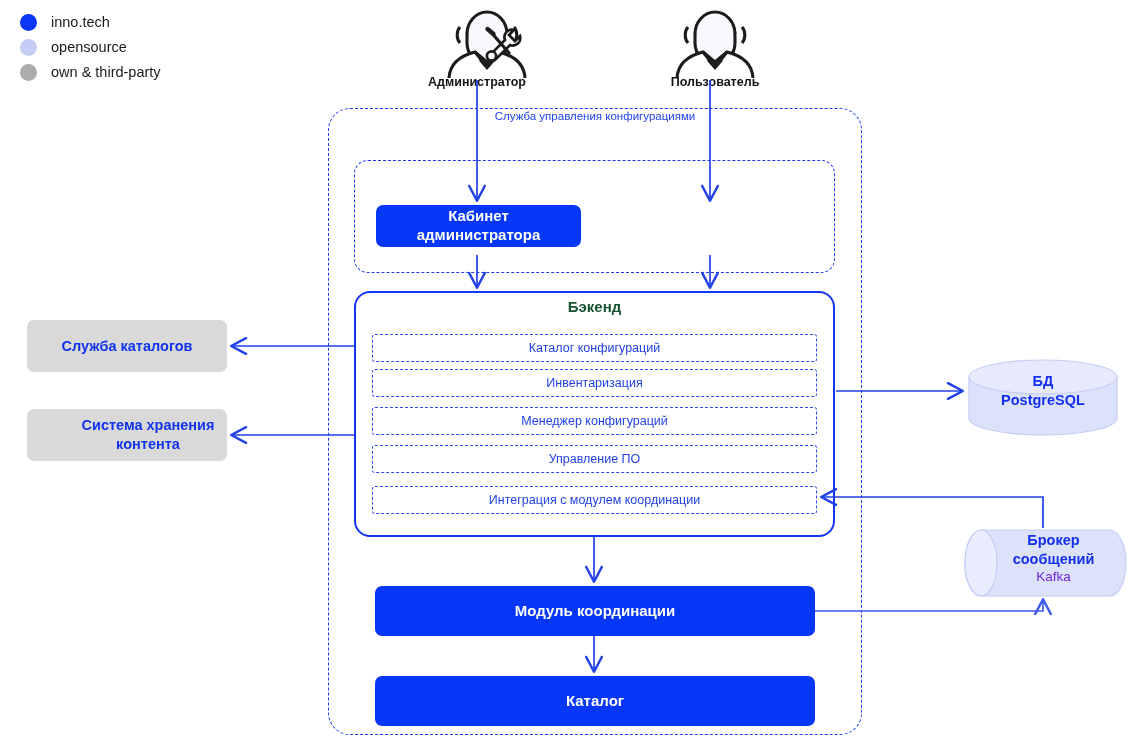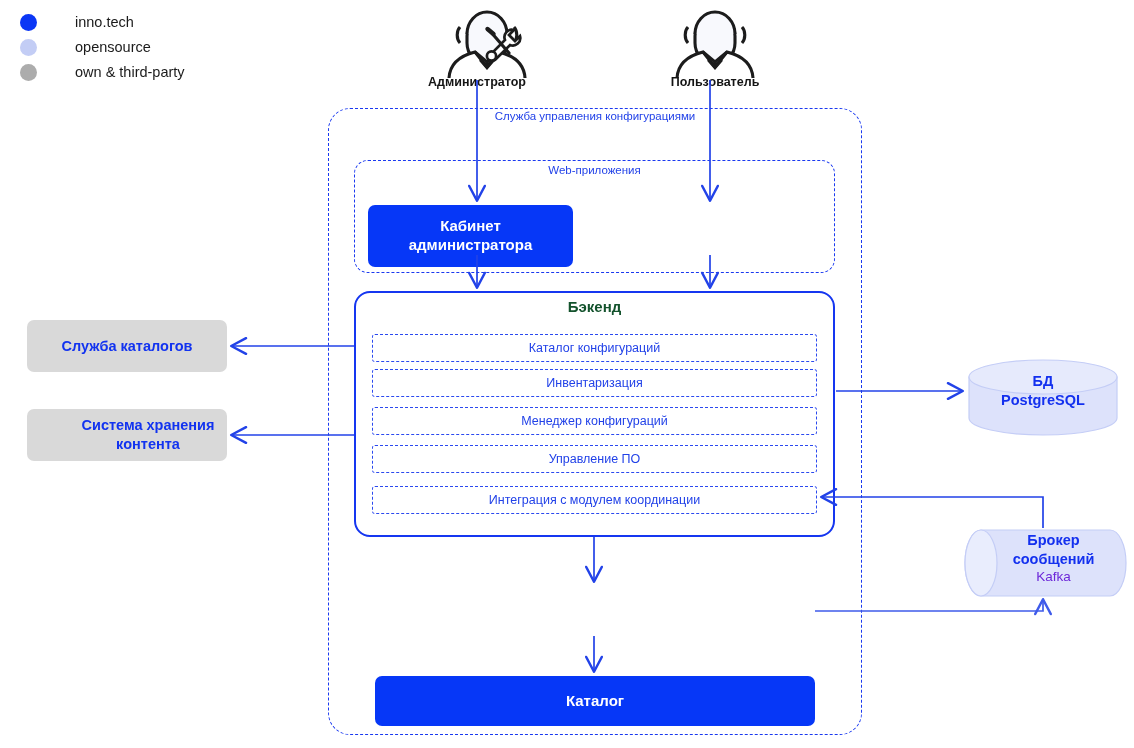--- a/index.html
+++ b/index.html
@@ -8,21 +8,21 @@
     font-family:"Liberation Sans","DejaVu Sans",sans-serif;
     -webkit-font-smoothing:antialiased;
   }
   #canvas{position:absolute;inset:0;width:1134px;height:748px;}
 
   
   .abs{position:absolute;box-sizing:border-box;}
 
   
   .legend{left:20px;top:10px;width:250px;}
-  .legend-row{display:flex;align-items:center;height:25px;gap:24px;}
+  .legend-row{display:flex;align-items:center;height:25px;}
   .legend-dot{width:17px;height:17px;border-radius:50%;flex:0 0 auto;margin-right:14px;}
   .legend-label{font-size:14.5px;color:#1a1a1a;line-height:1;}
 
   
   .actor-label{
     font-size:12.5px;font-weight:bold;color:#141414;
     text-align:center;white-space:nowrap;
   }
 
   
@@ -120,37 +120,37 @@
     </g>
   </svg>
 
   <div class="abs actor-label" style="left:397px;top:75px;width:160px;">Администратор</div>
   <div class="abs actor-label" style="left:635px;top:75px;width:160px;">Пользователь</div>
 
   <div class="abs dashed-box" style="left:328px;top:108px;width:534px;height:627px;"></div>
   <div class="abs container-title" style="left:328px;top:110px;width:534px;">Служба управления конфигурациями</div>
 
   <div class="abs dashed-box inner" style="left:354px;top:160px;width:481px;height:113px;"></div>
-  <div class="abs container-title" style="left:354px;top:164px;width:481px;">Web-приложения</div>
-
-  <div class="abs blue-box" style="left:368px;top:205px;width:205px;height:62px;">
+
+  <div class="abs blue-box" style="left:376px;top:205px;width:205px;height:42px;">
     <span>
       <span>Кабинет</span><br><span>администратора</span>
     </span>
   </div>
 
   <div class="abs solid-box" style="left:354px;top:291px;width:481px;height:246px;"></div>
   <div class="abs container-title bold" style="left:354px;top:298px;width:481px;">Бэкенд</div>
 
   <div class="abs submodule" style="left:372px;top:334px;width:445px;height:28px;">Каталог конфигураций</div>
   <div class="abs submodule" style="left:372px;top:369px;width:445px;height:28px;">Инвентаризация</div>
   <div class="abs submodule" style="left:372px;top:407px;width:445px;height:28px;">Менеджер конфигураций</div>
   <div class="abs submodule" style="left:372px;top:445px;width:445px;height:28px;">Управление ПО</div>
   <div class="abs submodule" style="left:372px;top:486px;width:445px;height:28px;">Интеграция с модулем координации</div>
 
+  <div class="abs blue-box" style="left:375px;top:586px;width:440px;height:50px;">Модуль координации</div>
   <div class="abs blue-box" style="left:375px;top:676px;width:440px;height:50px;">Каталог</div>
 
   <div class="abs gray-box" style="left:27px;top:320px;width:200px;height:52px;">
     <span>Служба каталогов</span>
   </div>
   <div class="abs gray-box" style="left:27px;top:409px;width:200px;height:52px;padding-left:42px;">
     <span>
       <span>Система хранения</span><br><span>контента</span>
     </span>
   </div>

